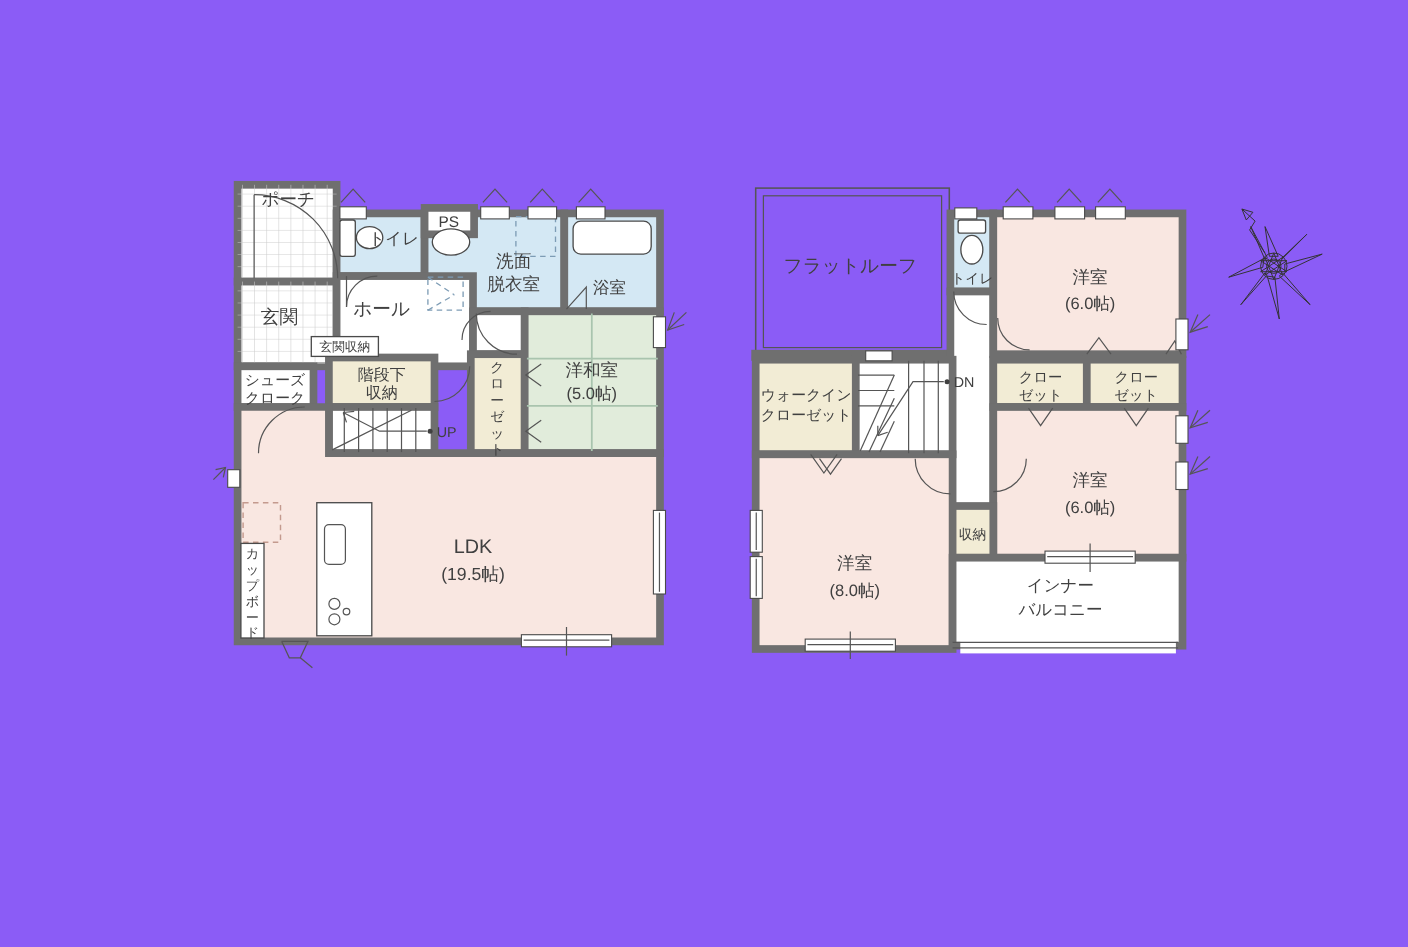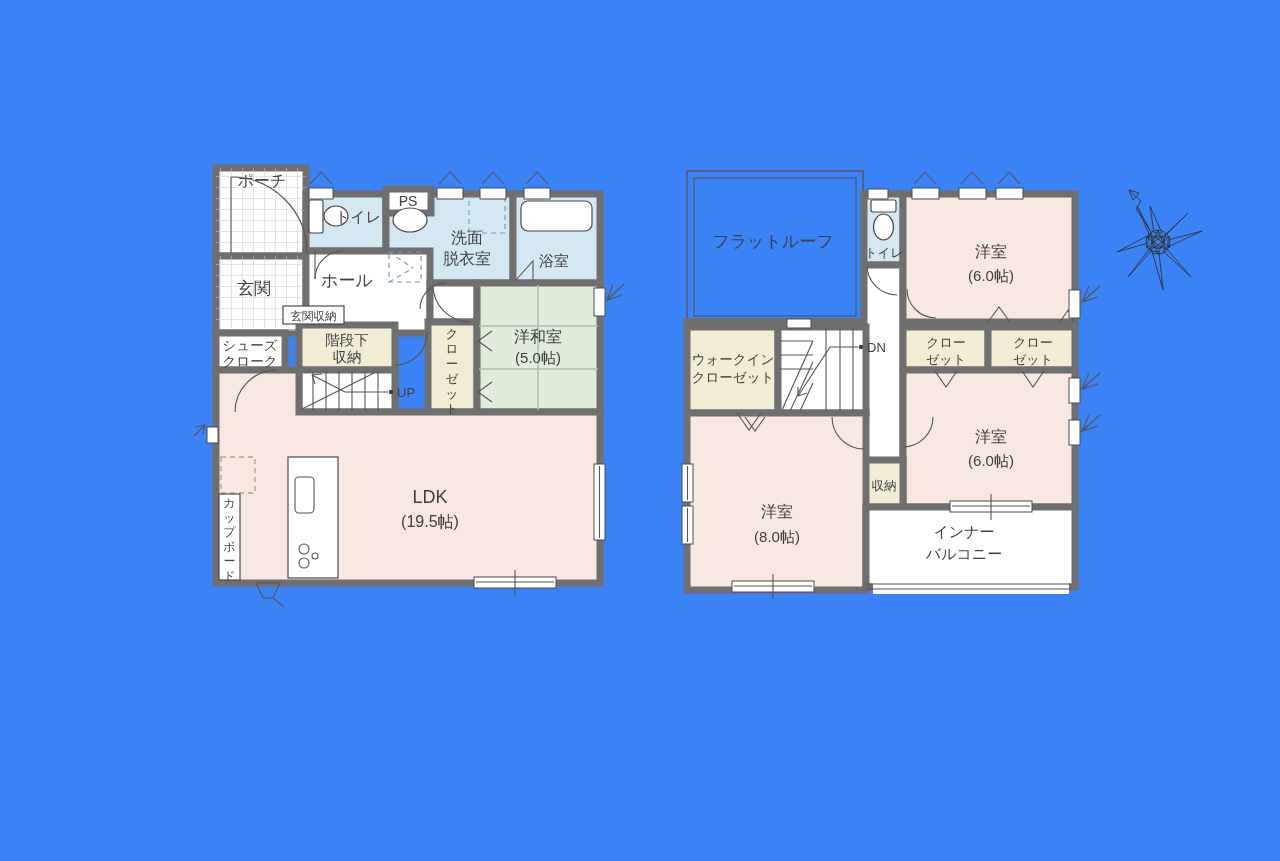--- a/index.html
+++ b/index.html
@@ -1,16 +1,16 @@
 <!DOCTYPE html>
 <html><head>
 <meta charset="utf-8">
 <style>
   html,body{margin:0;padding:0;background:#ffffff;}
-  .page{position:relative;width:1280px;height:861px;background:#3b82f6;overflow:hidden;
+  .page{position:relative;width:1280px;height:861px;background:#8b5cf6;overflow:hidden;
         font-family:"Liberation Sans","DejaVu Sans",sans-serif;text-align:right;}
   svg{position:absolute;left:0;top:0;}
   svg text{font-family:"Liberation Sans","DejaVu Sans",sans-serif;fill:#404040;}
   .room{stroke:#6f6f6f;stroke-width:7;stroke-linejoin:miter;}
   .f-white{fill:#ffffff;}
   .f-pink{fill:#f9e7e1;}
   .f-green{fill:#e1ecdb;}
   .f-blue{fill:#d4e8f4;}
   .f-beige{fill:#f2ecd5;}
   .thin{stroke:#555555;stroke-width:1.1;fill:none;}

